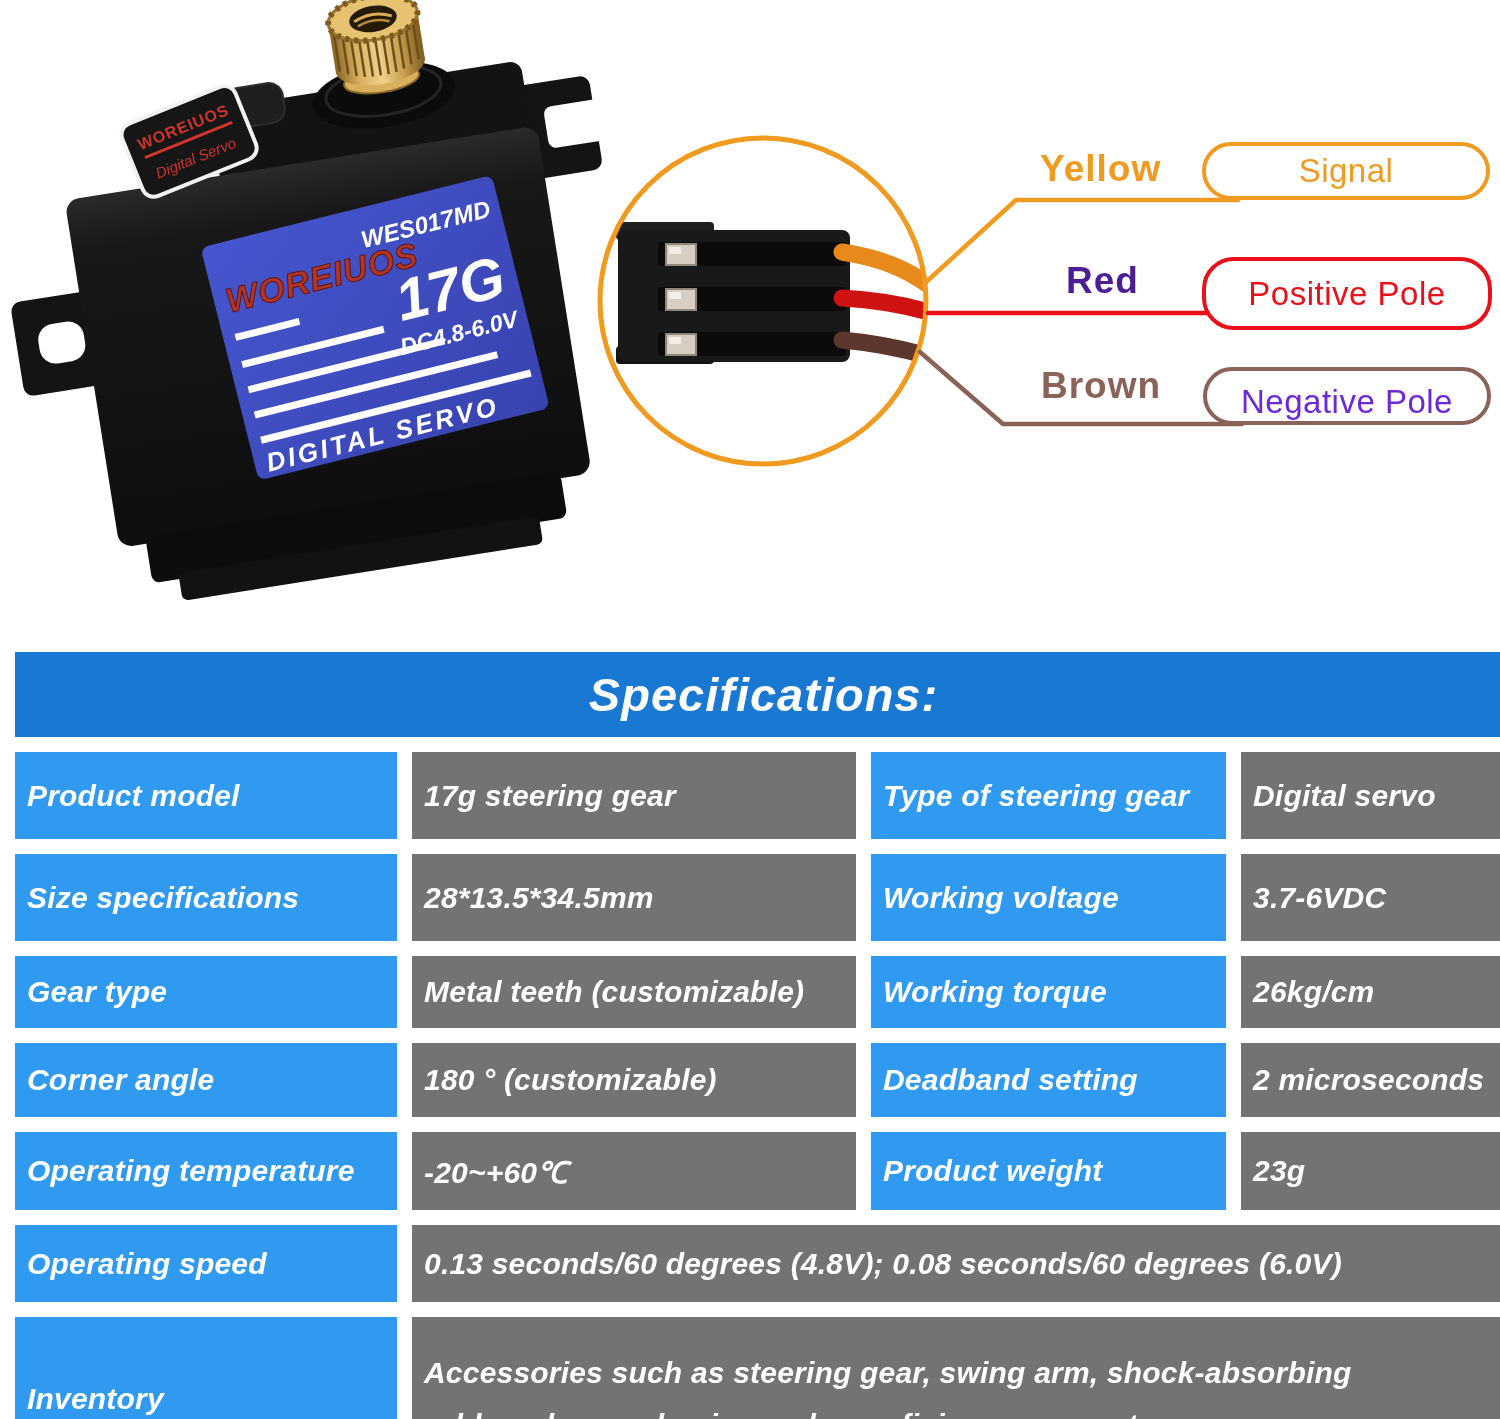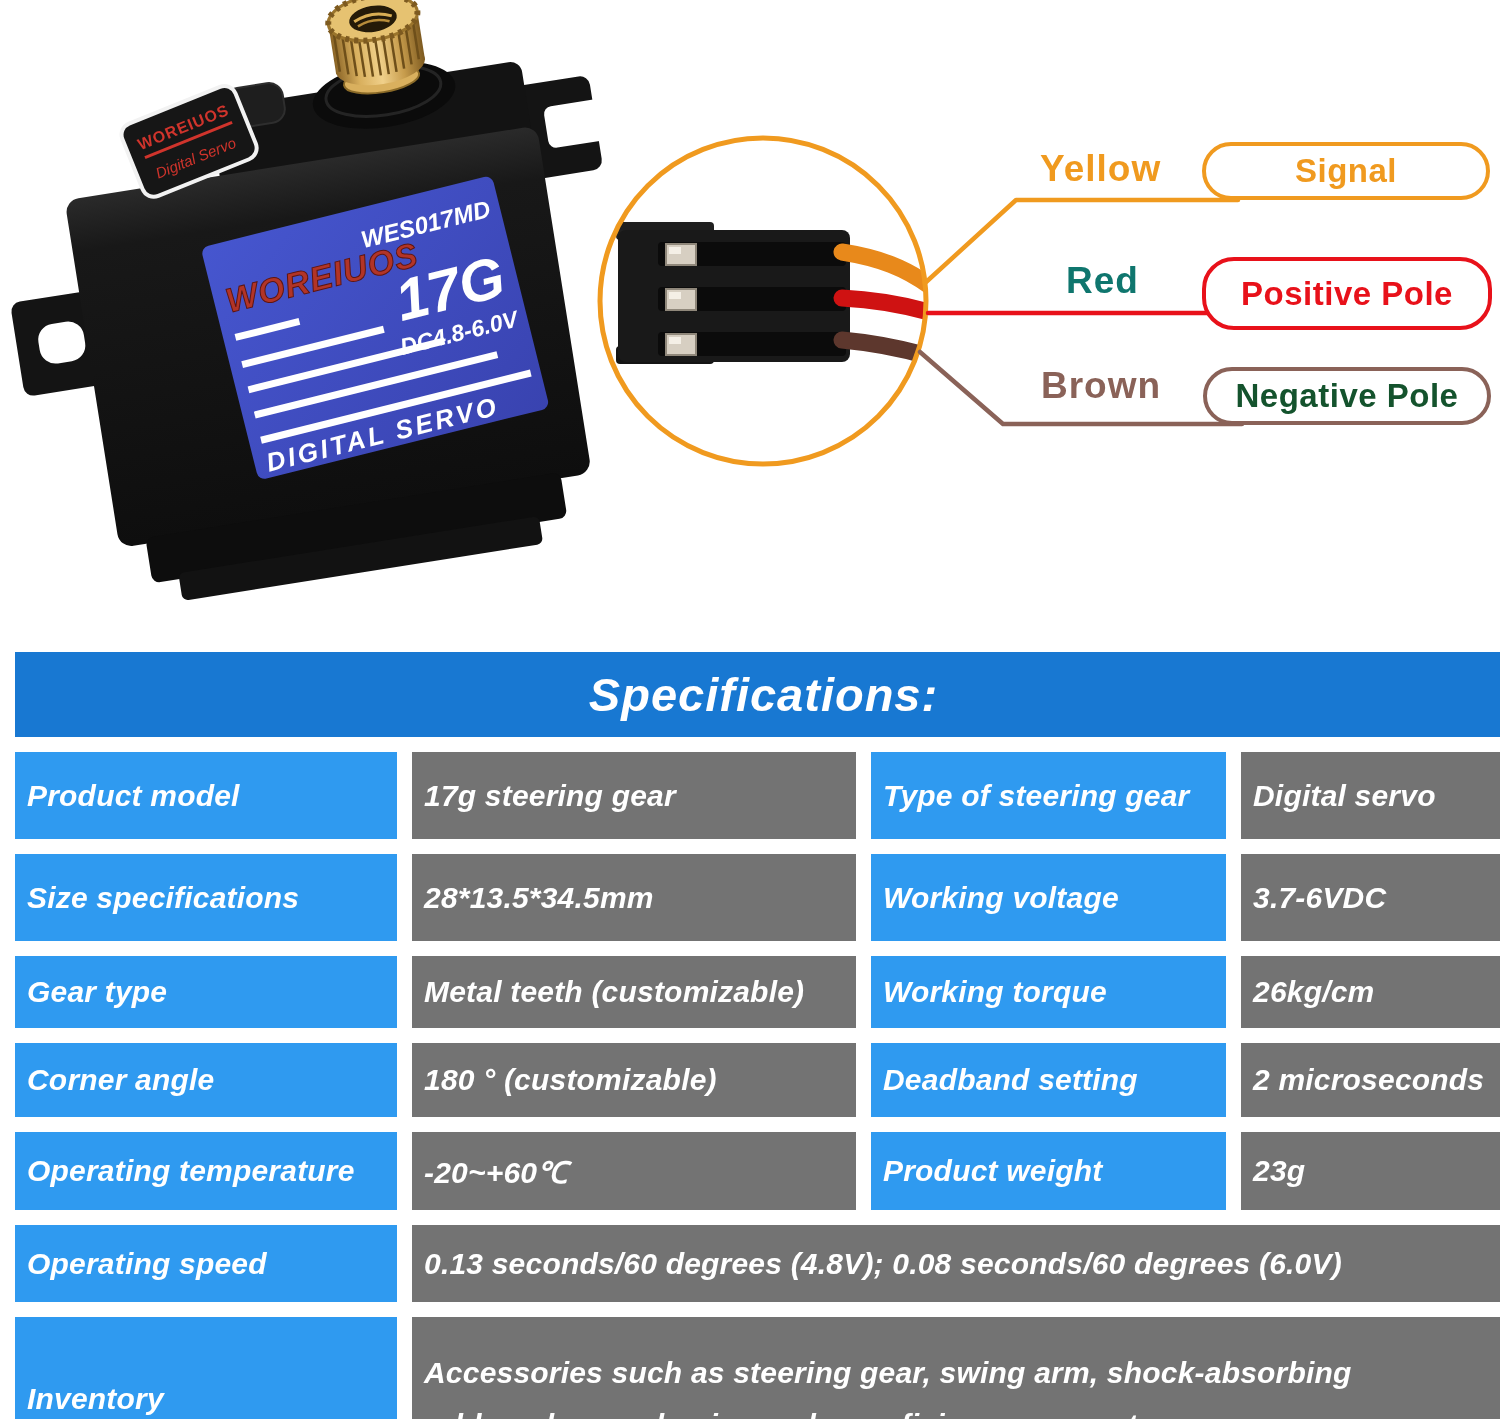--- a/index.html
+++ b/index.html
@@ -8,33 +8,33 @@
     font-family:"Liberation Sans", sans-serif; overflow:hidden;
   }
   .hero-svg { position:absolute; left:0; top:0; }
 
   
   .wire-name {
     position:absolute; font-weight:bold; font-size:37px; line-height:1;
     letter-spacing:1px;
   }
   .wire-yellow { left:1040px; top:150px; color:#F09A1F; }
-  .wire-red    { left:1066px; top:262px; color:#0f766e; }
+  .wire-red    { left:1066px; top:262px; color:#4c1d95; }
   .wire-brown  { left:1041px; top:367px; color:#8A6258; }
 
   
   .pill {
     position:absolute; box-sizing:border-box; background:#ffffff;
     border:4px solid; border-radius:32px;
     display:flex; align-items:center; justify-content:center;
-    font-size:33px; font-weight:bold; letter-spacing:0.5px;
+    font-size:33px; font-weight:normal; letter-spacing:0.5px;
   }
   .pill-signal   { left:1202px; top:142px; width:288px; height:58px; border-color:#F09A1F; color:#F09A1F; }
   .pill-positive { left:1202px; top:257px; width:290px; height:73px; border-color:#E8111A; color:#E8111A; }
-  .pill-negative { left:1203px; top:367px; width:288px; height:58px; border-color:#8A6258; color:#14532d; }
+  .pill-negative { left:1203px; top:367px; width:288px; height:58px; border-color:#8A6258; color:#6d28d9;align-items:flex-end; }
 
   
   .spec-table {
     position:absolute; left:15px; top:652px; width:1470px;
     display:grid;
     grid-template-columns:382px 444px 355px 271px;
     grid-template-rows:85px 87px 87px 72px 74px 78px 77px 164px;
     gap:15px;
     font-style:italic;
   }

